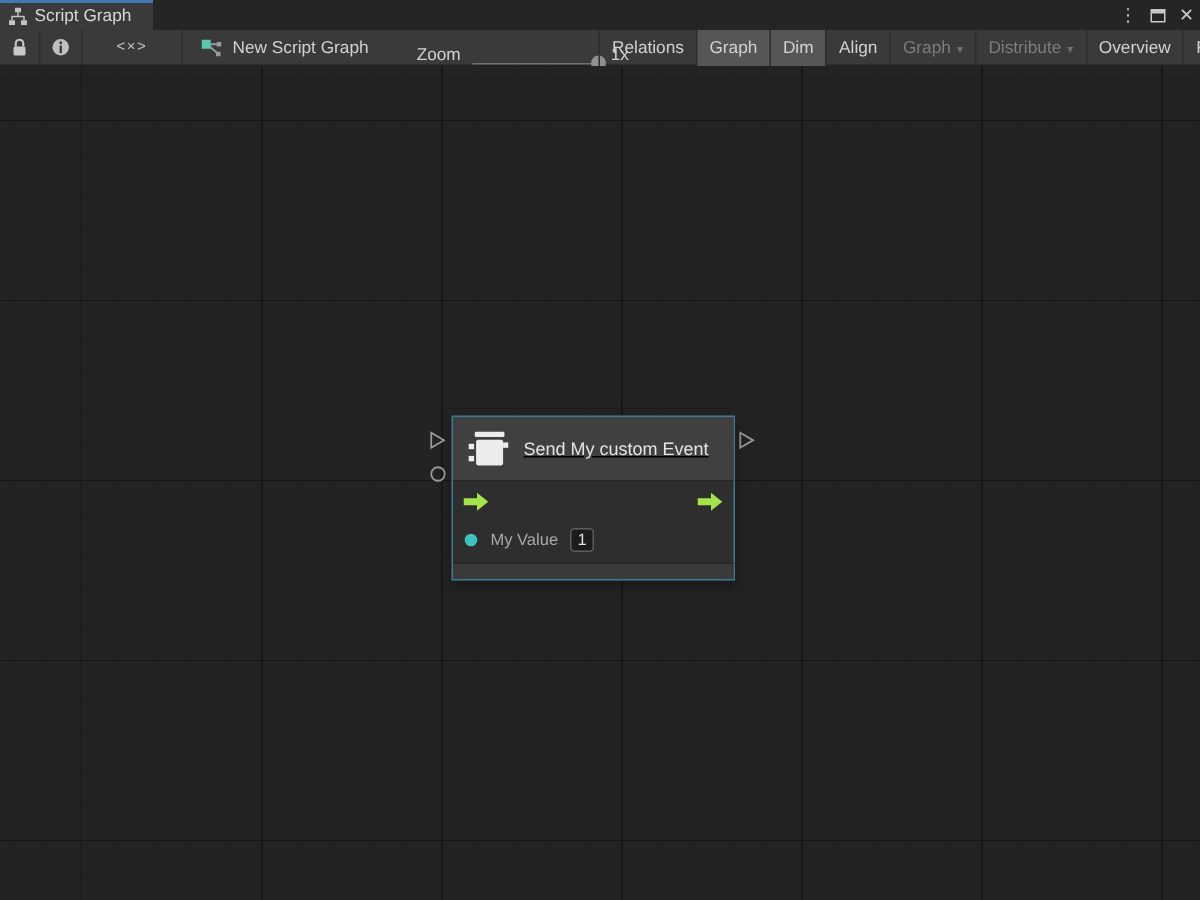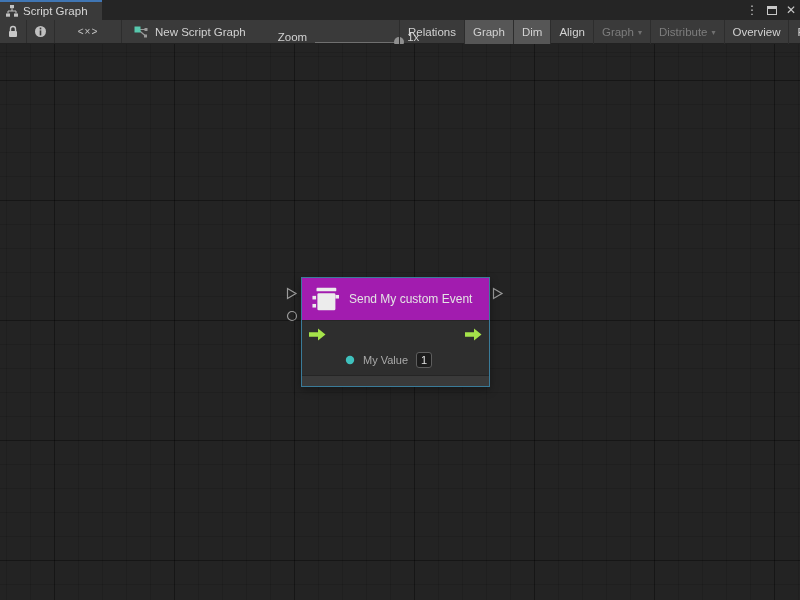--- a/index.html
+++ b/index.html
@@ -37,26 +37,26 @@
     background-image:
       repeating-linear-gradient(to right,  rgba(0,0,0,0.30) 0 1px, transparent 1px 120px),
       repeating-linear-gradient(to bottom, rgba(0,0,0,0.30) 0 1px, transparent 1px 120px),
       repeating-linear-gradient(to right,  rgba(0,0,0,0.12) 0 1px, transparent 1px 24px),
       repeating-linear-gradient(to bottom, rgba(0,0,0,0.12) 0 1px, transparent 1px 24px);
     background-position: 54px 0, 0 36px, 6px 0, 0 12px; }
 
   
   .node { position:absolute; left:301px; top:233px; width:189px; height:110px;
           border:1.5px solid #3a7b99; background:#2e2e2e; box-shadow:0 3px 8px rgba(0,0,0,0.35); }
-  .node-header { height:43px; background:#a21caf; border-bottom:1px solid #262626;
-                 display:flex; align-items:center; gap:10px; padding:0 10px; }
+  .node-header { height:43px; background:#404040; border-bottom:1px solid #262626;
+                 display:flex; align-items:center; gap:10px; padding:0 10px;text-decoration:underline; }
   .node-title { font-size:12px; color:#e4e4e4; white-space:nowrap; }
   .node-row { height:26px; display:flex; align-items:center; padding:0 7px; }
   .row-control { justify-content:space-between; }
-  .row-value { gap:8px;margin-left:36px; }
+  .row-value { gap:8px; }
   .value-label { font-size:11px; color:#a9a9a9; }
   .value-input { min-width:16px; height:16px; background:#1c1c1c; border:1px solid #5e5e5e; border-radius:3px;
                  color:#e0e0e0; font-size:11px; text-align:center; line-height:14px; padding:0 3px; }
   .node-footer { position:absolute; left:0; bottom:0; width:100%; height:11px; background:#3a3a3a; border-top:1px solid #252525; }
   .ext-port { position:absolute; }
 </style>
 </head>
 <body>
 
 <div id="window">

